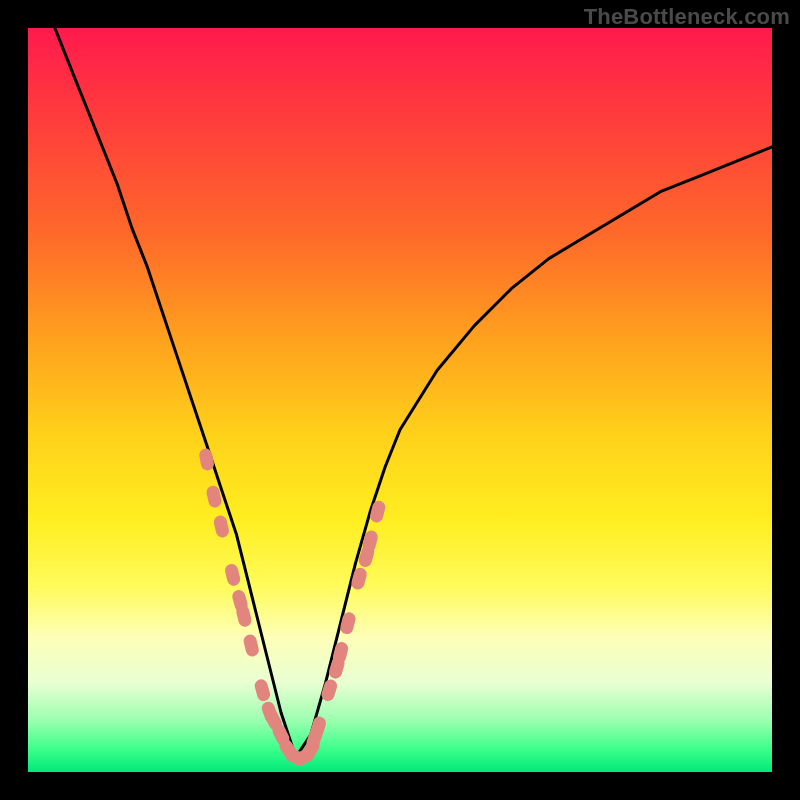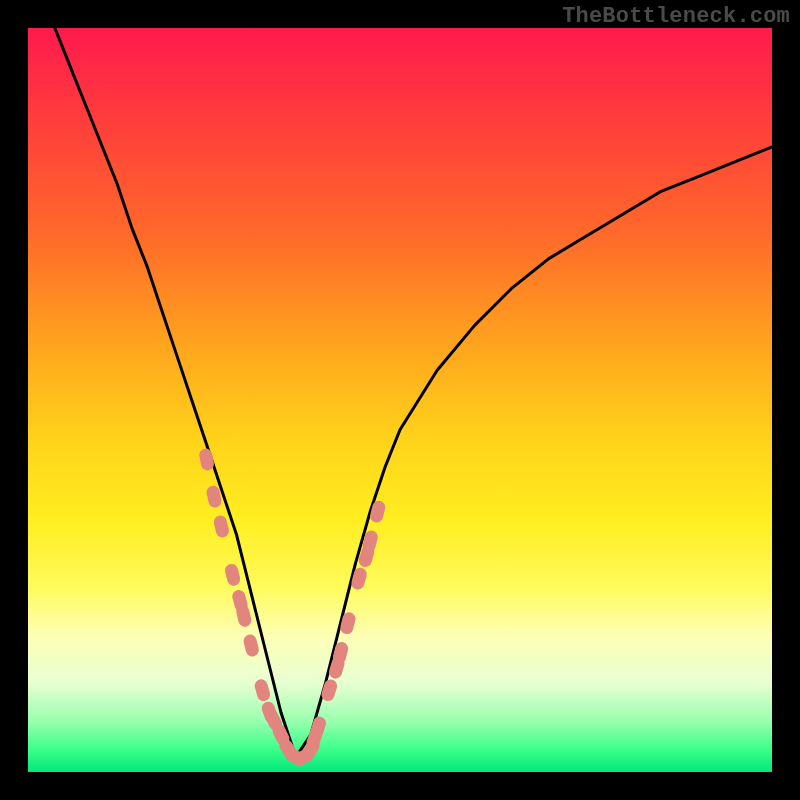--- a/index.html
+++ b/index.html
@@ -34,21 +34,21 @@
       #e8ffd2 88%,
       #9cffb0 93%,
       #3bff8a 97%,
       #00e87a 100%
     );
   }
   .watermark {
     position: absolute;
     top: 4px;
     right: 10px;
-    font-family: Liberation Mono, monospace;
+    font-family: Liberation Sans, sans-serif;
     font-size: 22px;
     font-weight: 600;
     color: #4a4a4a;
     letter-spacing: 0.2px;
     user-select: none;
   }
   svg {
     position: absolute;
     left: 0;
     top: 0;

